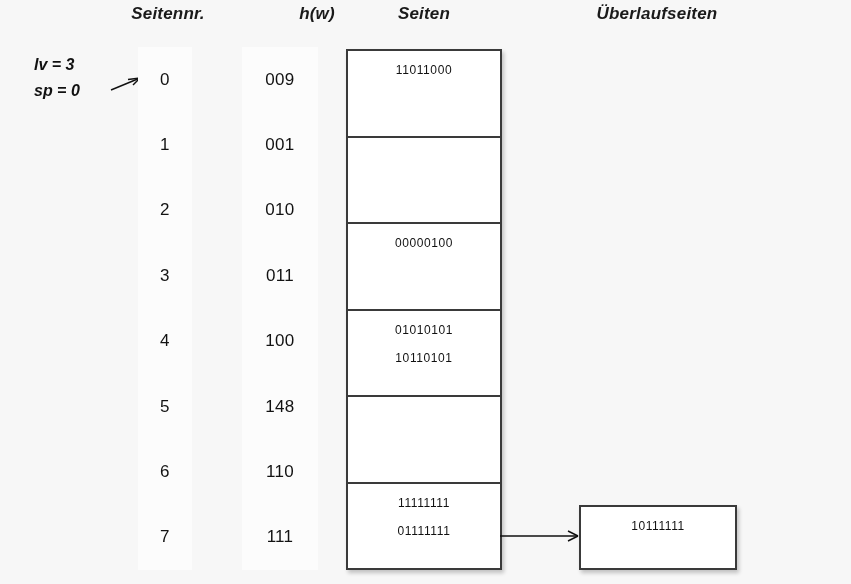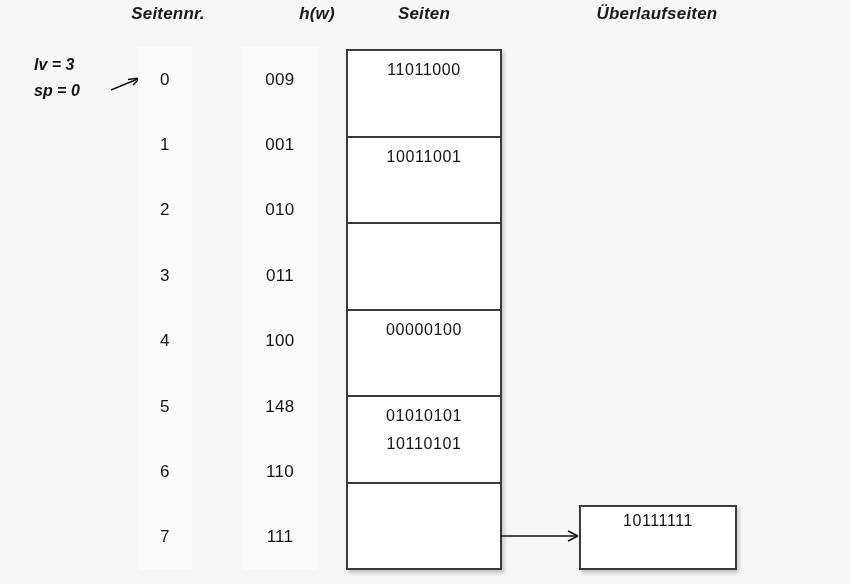--- a/index.html
+++ b/index.html
@@ -114,41 +114,42 @@
     flex-direction: column;
     align-items: center;
     justify-content: flex-start;
     padding-top: 5px;
     overflow: hidden;
   }
   .page-row:last-child {
     border-bottom: none;
   }
   .page-entry {
-    font-size: 16px;
+    font-size: 12px;
     font-weight: 500;
     letter-spacing: 0.6px;
     line-height: 28px;
     color: #111111;
   }
 
   
   .overflow-box {
     position: absolute;
     left: 579px;
     top: 505px;
     width: 158px;
     height: 65px;
     background: #ffffff;
     border: 2px solid #3a3a3a;
     box-sizing: border-box;
     box-shadow: 2px 3px 4px rgba(0,0,0,0.22);
     display: flex;
     align-items: flex-start;
     justify-content: center;
+    padding-top: 5px;
   }
 
   
   .connector {
     position: absolute;
     left: 500px;
     top: 524px;
     width: 82px;
     height: 24px;
   }
@@ -196,32 +197,33 @@
     <div class="idx-cell">100</div>
     <div class="idx-cell">148</div>
     <div class="idx-cell">110</div>
     <div class="idx-cell">111</div>
   </div>
 
   <div class="pages-table">
     <div class="page-row">
         <div class="page-entry">11011000</div>
       </div>
-    <div class="page-row">
-        <div class="page-entry">10011001</div>
-      </div>
     <div class="page-row"></div>
     <div class="page-row">
         <div class="page-entry">00000100</div>
       </div>
     <div class="page-row">
         <div class="page-entry">01010101</div>
         <div class="page-entry">10110101</div>
       </div>
     <div class="page-row"></div>
+    <div class="page-row">
+        <div class="page-entry">11111111</div>
+        <div class="page-entry">01111111</div>
+      </div>
   </div>
 
   <svg class="connector" viewBox="0 0 82 24">
     <line x1="0" y1="12" x2="76" y2="12" stroke="#111111" stroke-width="1.4"></line>
     <line x1="78" y1="12" x2="68" y2="7" stroke="#111111" stroke-width="1.4"></line>
     <line x1="78" y1="12" x2="68" y2="17" stroke="#111111" stroke-width="1.4"></line>
   </svg>
 
   <div class="overflow-box">
       <div class="page-entry">10111111</div>

